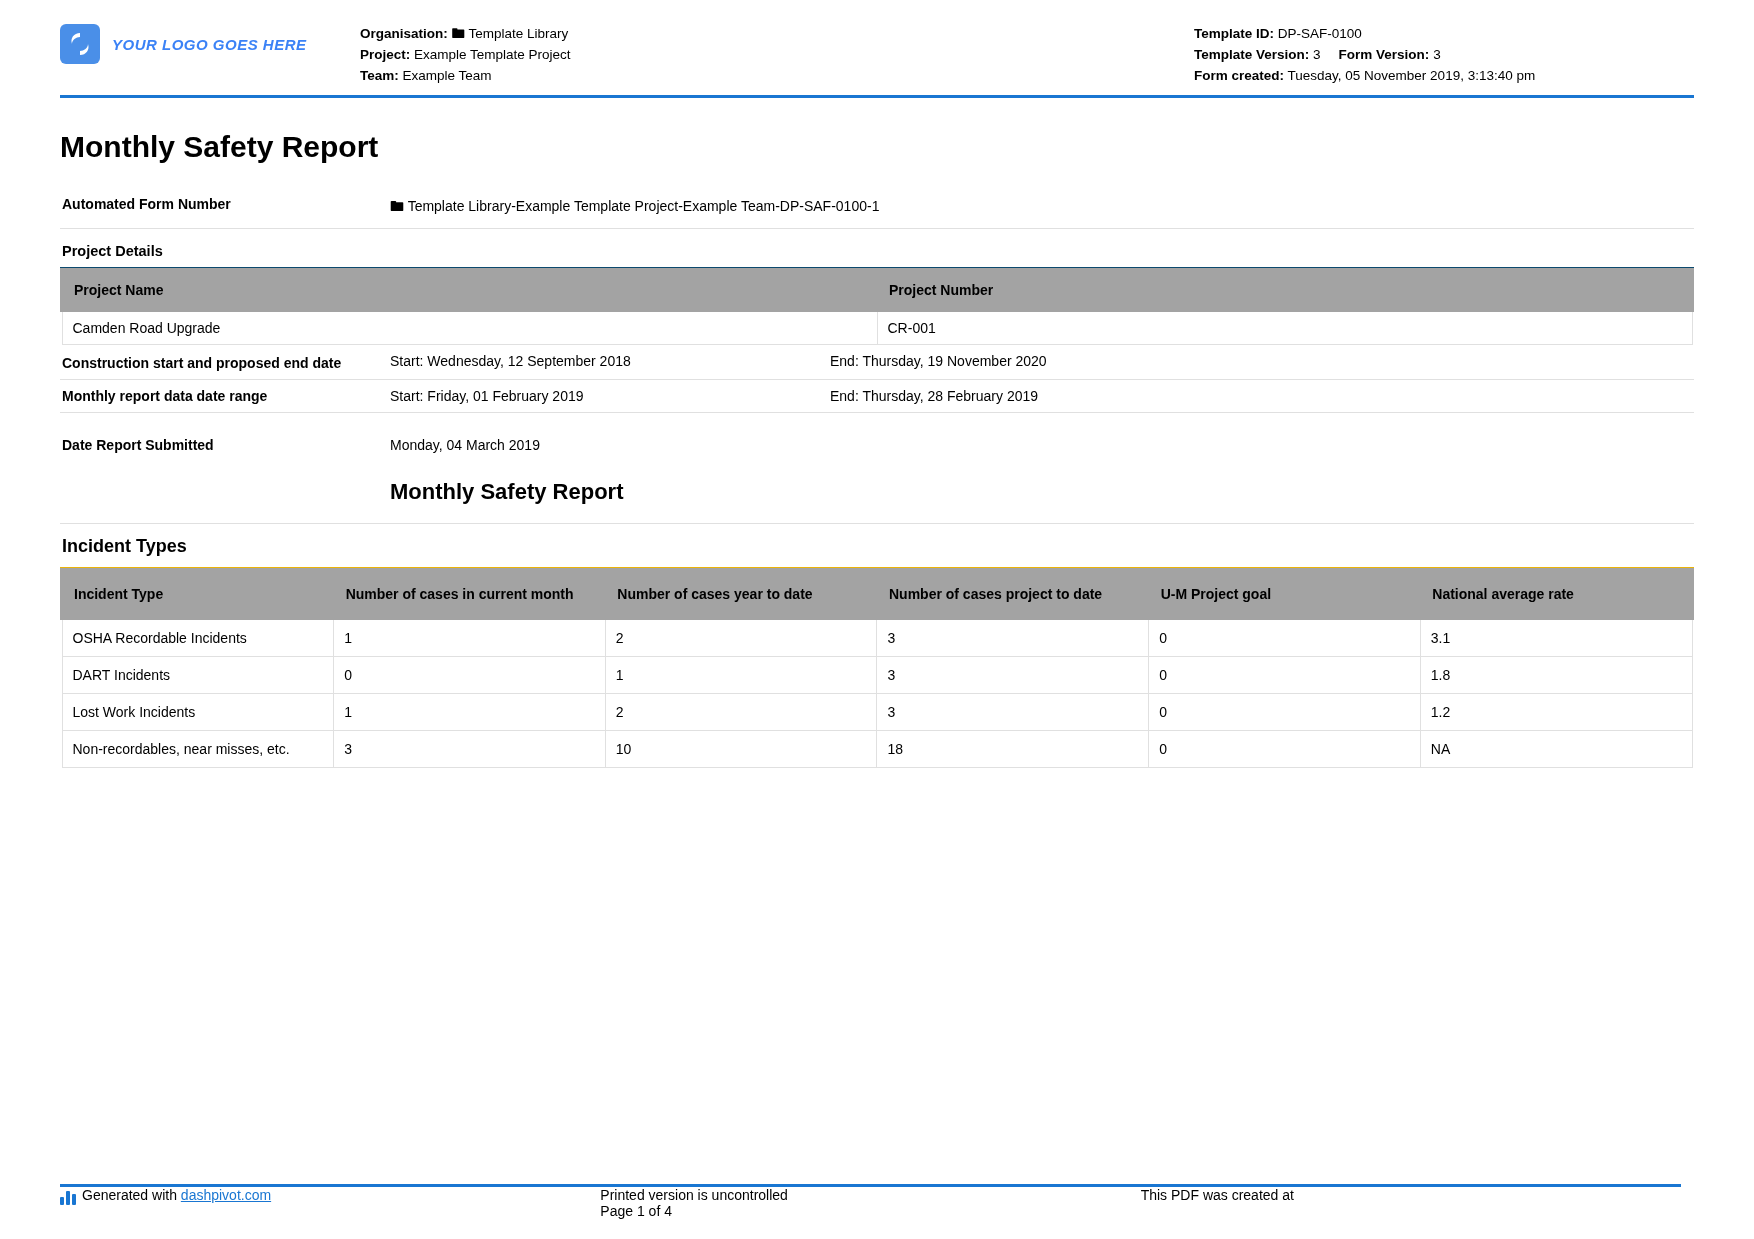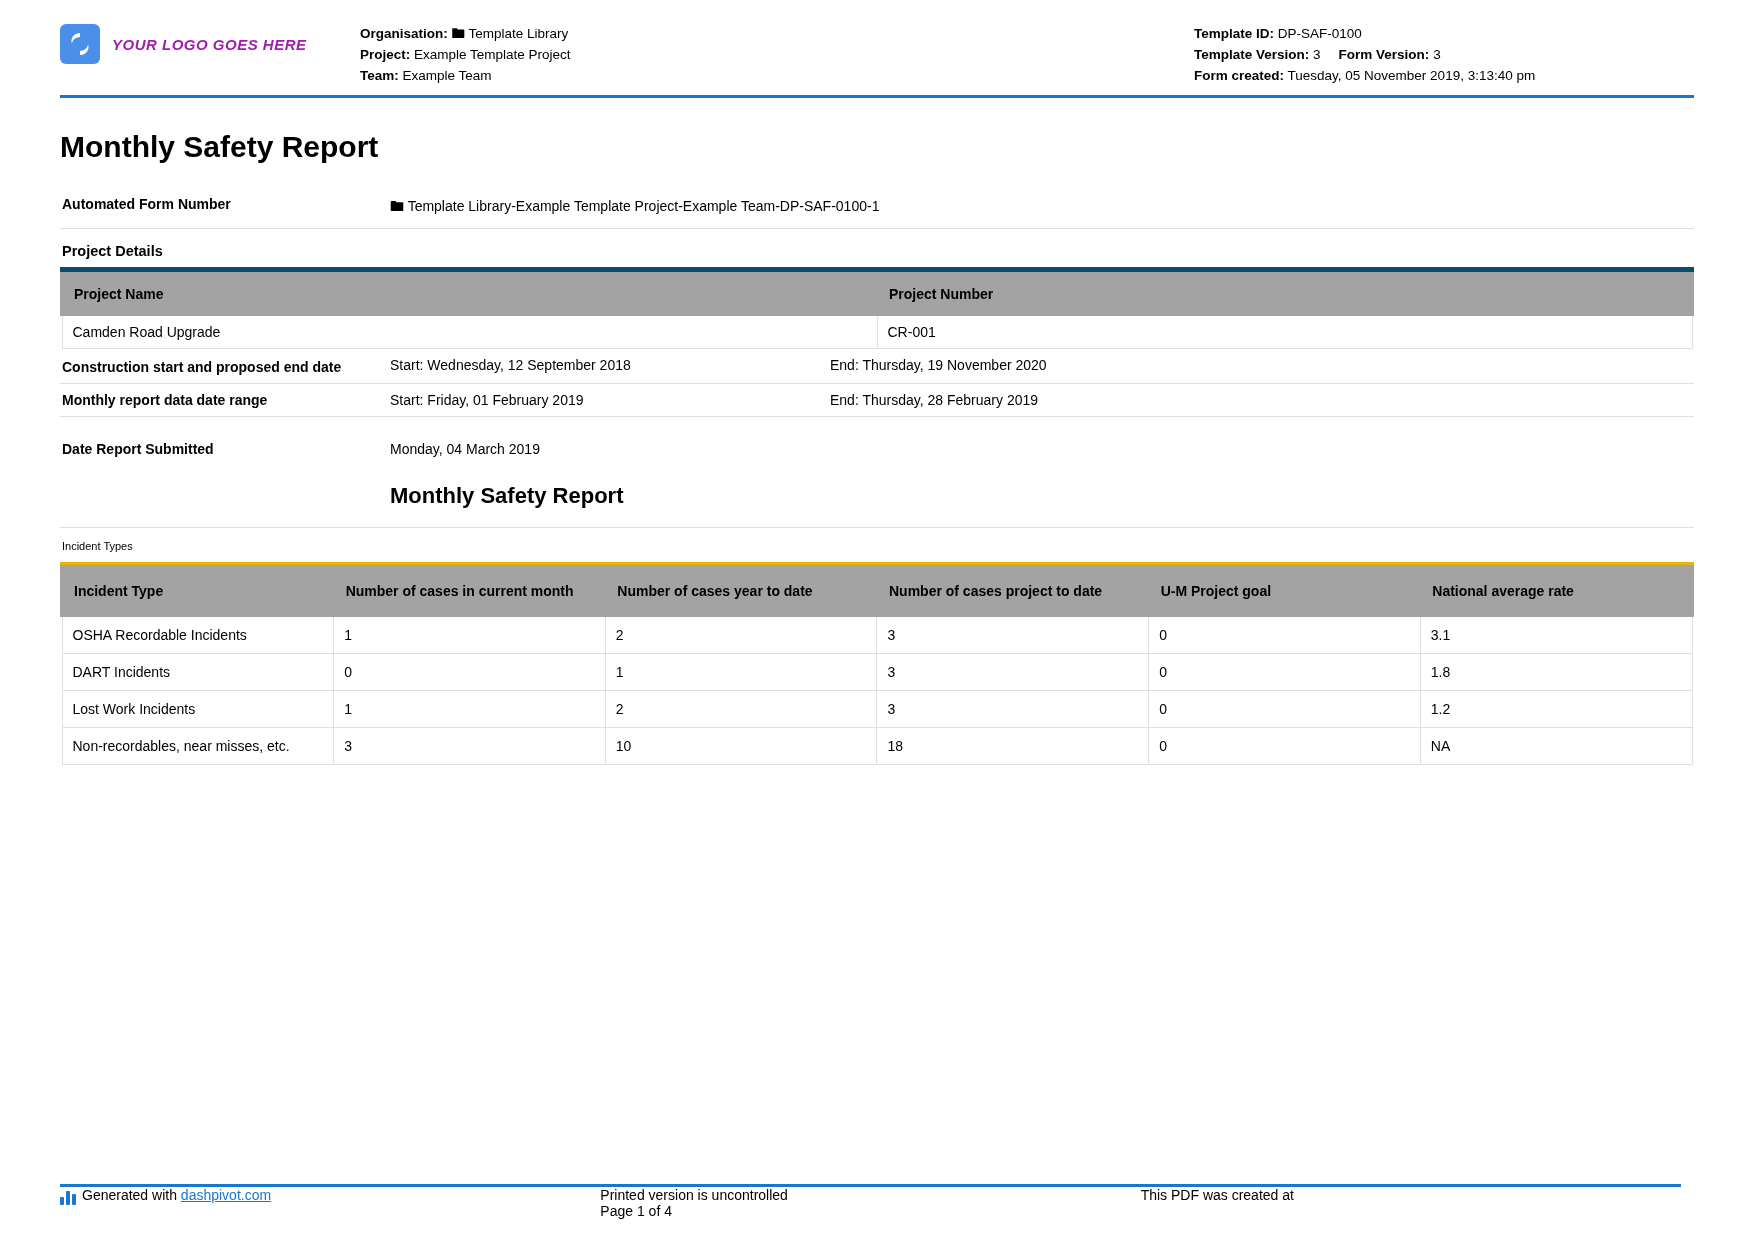--- a/index.html
+++ b/index.html
@@ -34,21 +34,21 @@
       background: #4a8fe8;
       border-radius: 6px;
       display: flex;
       align-items: center;
       justify-content: center;
       color: #fff;
       font-weight: bold;
       font-size: 22px;
     }
     .logo-text {
-      color: #a21caf;
+      color: #3b82f6;
       font-weight: bold;
       font-style: italic;
       font-size: 15px;
       letter-spacing: 0.5px;
     }
     .meta-left {
       flex: 1;
       font-size: 13.5px;
       line-height: 1.55;
     }
@@ -77,21 +77,21 @@
       font-weight: bold;
       padding-left: 2px;
     }
     .row-val {
       flex: 1;
     }
     .section-header {
       font-weight: bold;
       font-size: 14.5px;
       padding: 10px 2px 8px 2px;
-      border-bottom: 5px solid #0c4a6e;
+      border-bottom: 1px solid #0c4a6e;
       margin-top: 4px;
     }
     table {
       width: 100%;
       border-collapse: collapse;
       font-size: 14px;
       margin-top: 0;
     }
     table.proj-details {
       margin: 0;
@@ -121,24 +121,24 @@
       flex: 1;
     }
     h2.mid-title {
       font-size: 22px;
       font-weight: bold;
       text-align: left;
       padding: 18px 0 18px 330px;
       border-bottom: 1px solid #e0e0e0;
     }
     .section-inc-header {
-      font-weight: normal;
+      font-weight: bold;
       padding: 12px 2px 10px 2px;
-      border-bottom: 3px solid #eab308;
-      font-size: 11px;
+      border-bottom: 1px solid #eab308;
+      font-size: 18px;
     }
     table.incidents th {
       padding: 14px 10px 14px 10px;
       vertical-align: top;
     }
     table.incidents td {
       padding: 10px 10px;
     }
     .footer {
       position: absolute;

